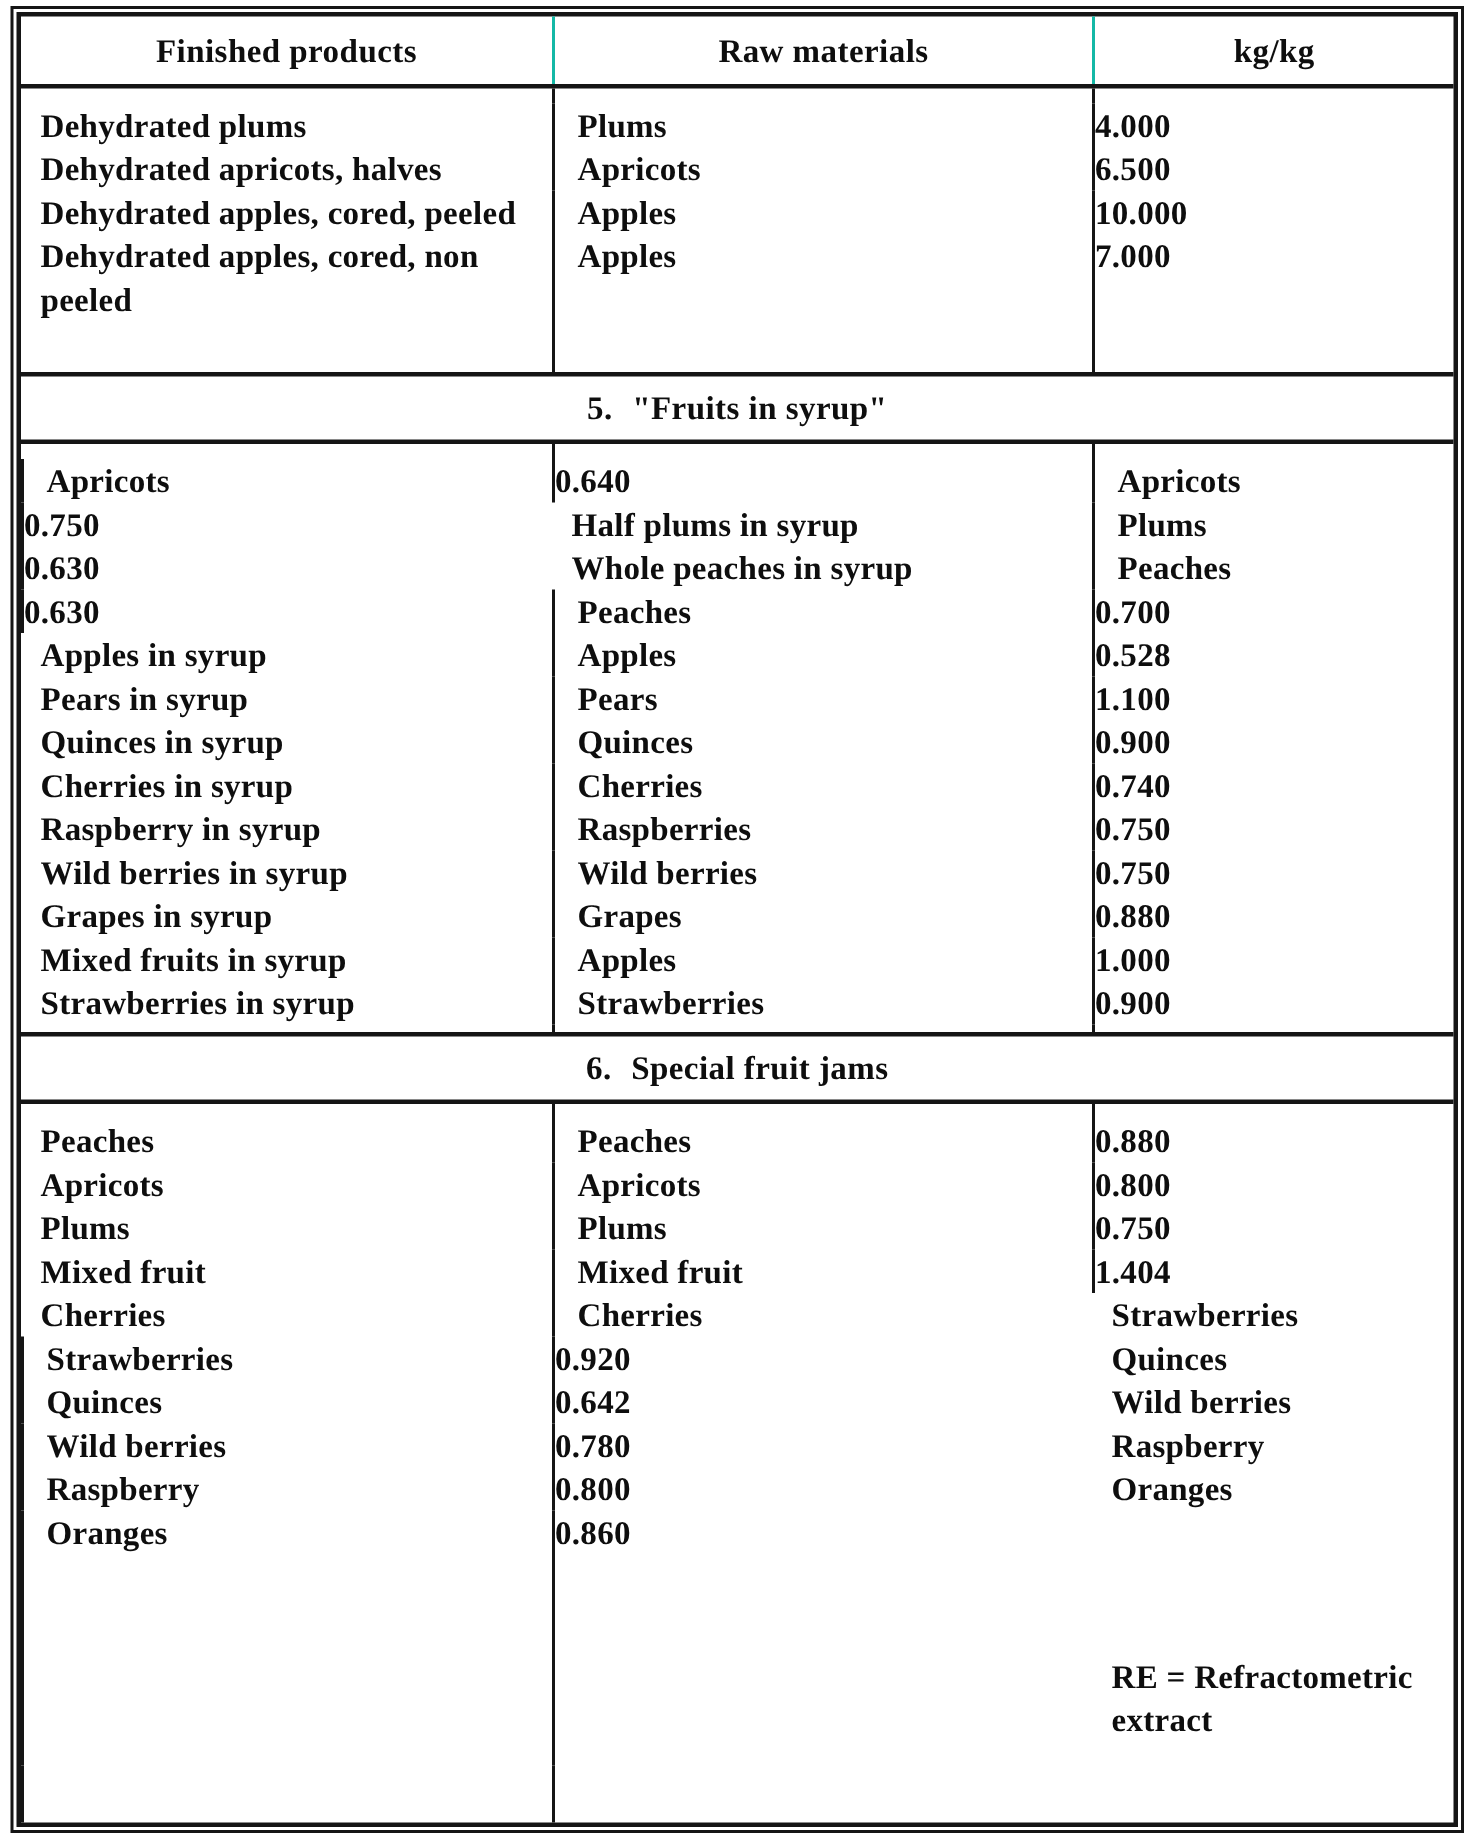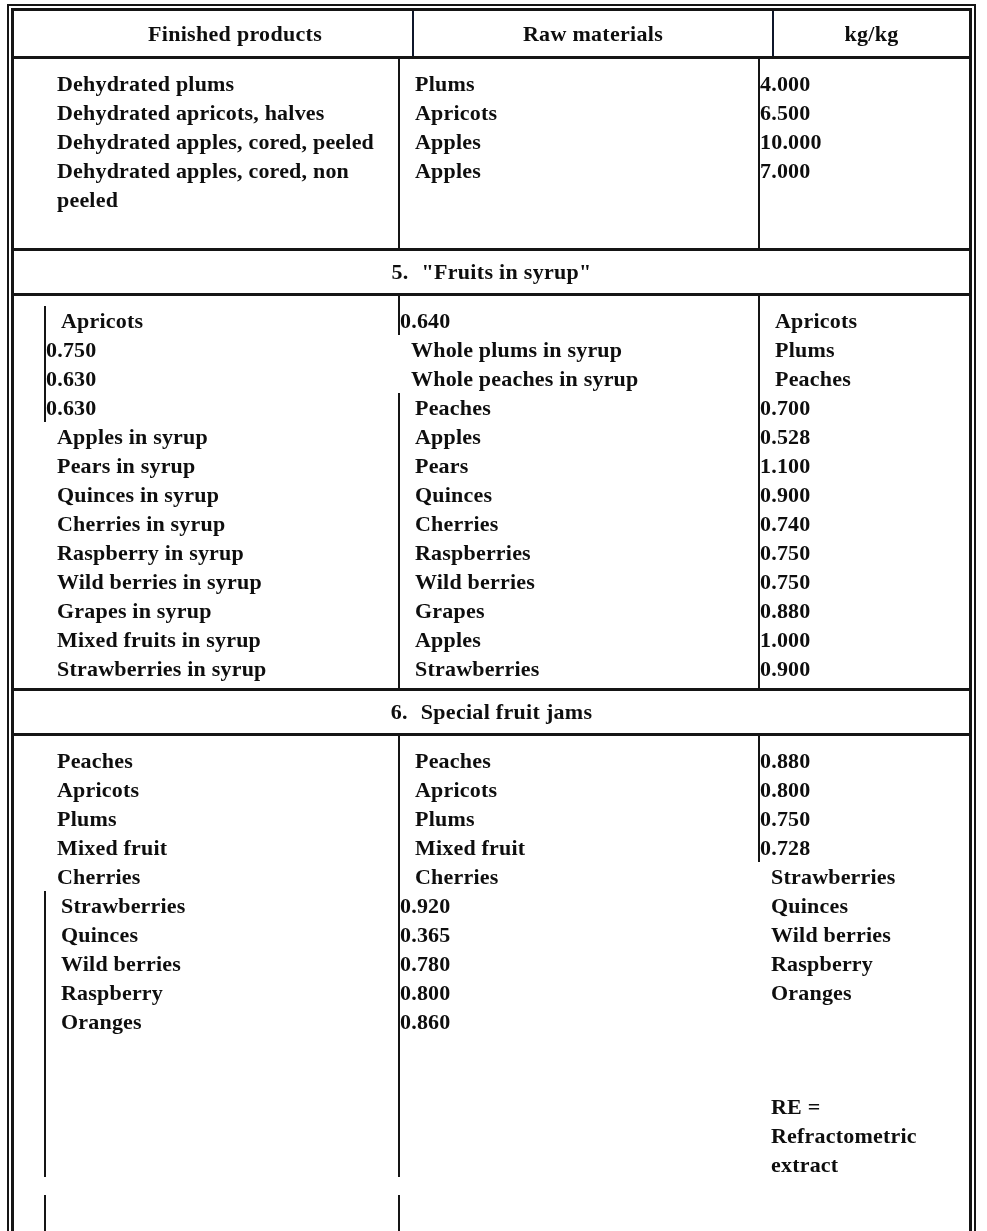--- a/index.html
+++ b/index.html
@@ -12,37 +12,35 @@
   .table-outer{
     position:absolute;left:7px;top:4px;width:969px;
     border:2px solid #151515;padding:2px;box-sizing:border-box;background:#ffffff;
   }
   .table-inner{
     border:3px solid #151515;box-sizing:border-box;background:#ffffff;
   }
   .header-row{
     display:grid;grid-template-columns:354px 360px 1fr;
     border-bottom:3px solid #151515;
-    padding-left:44px;
   }
   .header-cell{
     min-height:45px;display:flex;align-items:center;justify-content:center;
     font-size:22px;letter-spacing:.3px;
   }
-  .hdiv{border-left:2px solid #0f172a;}
+  .hdiv{border-left:2px solid #14b8a6;}
   .band{
     border-top:3px solid #151515;border-bottom:3px solid #151515;
     min-height:42px;display:flex;align-items:center;justify-content:center;
     font-size:22px;letter-spacing:.3px;
   }
   .band-num{margin-right:13px;}
   .section{
     display:grid;grid-template-columns:354px 360px 1fr;
     align-content:start;
-    margin-left:30px;
   }
   .cell{
     font-size:22px;line-height:29px;letter-spacing:.2px;
     padding:0 8px 0 13px;box-sizing:border-box;
   }
   .c2{border-left:2px solid #151515;padding-left:15px;}
   .c3{border-left:2px solid #151515;text-align:left;padding:0;}
   .spacer-cell{height:10px;padding-top:0;padding-bottom:0;}
   .sec-0 .filler-cell{height:34px;}
   .sec-1 .filler-cell{height:5px;}
@@ -87,21 +85,21 @@
           <div class="band-text" style="display: inline;">"Fruits in syrup"</div>
         </div>
         <div class="section sec-1">
           <div class="cell spacer-cell"></div>
           <div class="cell c2 spacer-cell"></div>
           <div class="cell c3 spacer-cell"></div>
           <div class="cell c2">Apricots</div>
           <div class="cell c3">0.640</div>
           <div class="cell c2">Apricots</div>
           <div class="cell c3">0.750</div>
-          <div class="cell">Whole plums in syrup</div>
+          <div class="cell">Half plums in syrup</div>
           <div class="cell c2">Plums</div>
           <div class="cell c3">0.630</div>
           <div class="cell">Whole peaches in syrup</div>
           <div class="cell c2">Peaches</div>
           <div class="cell c3">0.630</div>
           <div class="cell c2">Peaches</div>
           <div class="cell c3">0.700</div>
           <div class="cell">Apples in syrup</div>
           <div class="cell c2">Apples</div>
           <div class="cell c3">0.528</div>
@@ -145,29 +143,29 @@
           <div class="cell c2">Peaches</div>
           <div class="cell c3">0.880</div>
           <div class="cell">Apricots</div>
           <div class="cell c2">Apricots</div>
           <div class="cell c3">0.800</div>
           <div class="cell">Plums</div>
           <div class="cell c2">Plums</div>
           <div class="cell c3">0.750</div>
           <div class="cell">Mixed fruit</div>
           <div class="cell c2">Mixed fruit</div>
-          <div class="cell c3">0.728</div>
+          <div class="cell c3">1.404</div>
           <div class="cell">Cherries</div>
           <div class="cell c2">Cherries</div>
           <div class="cell">Strawberries</div>
           <div class="cell c2">Strawberries</div>
           <div class="cell c3">0.920</div>
           <div class="cell">Quinces</div>
           <div class="cell c2">Quinces</div>
-          <div class="cell c3">0.365</div>
+          <div class="cell c3">0.642</div>
           <div class="cell">Wild berries</div>
           <div class="cell c2">Wild berries</div>
           <div class="cell c3">0.780</div>
           <div class="cell">Raspberry</div>
           <div class="cell c2">Raspberry</div>
           <div class="cell c3">0.800</div>
           <div class="cell">Oranges</div>
           <div class="cell c2">Oranges</div>
           <div class="cell c3">0.860</div>
           <div class="cell filler-cell"></div>

